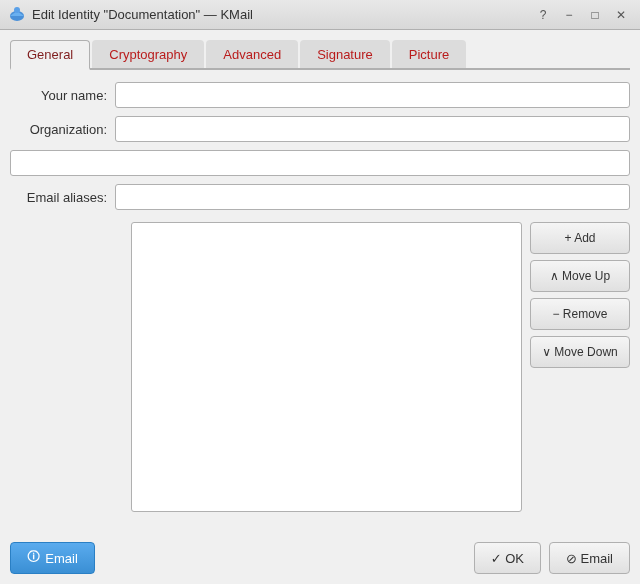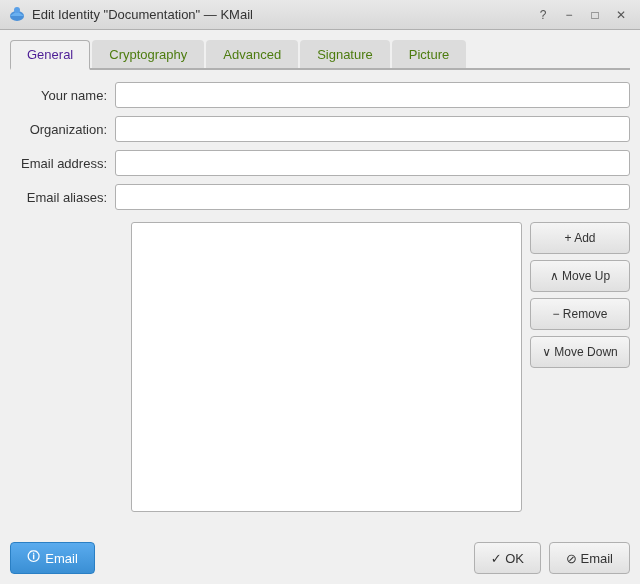--- a/index.html
+++ b/index.html
@@ -72,30 +72,30 @@
       border-bottom: 2px solid #b0b0b0;
       margin-bottom: 12px;
     }
     .tab {
       padding: 6px 16px;
       cursor: pointer;
       border: 1px solid transparent;
       border-bottom: none;
       border-radius: 4px 4px 0 0;
       font-size: 13px;
-      color: #4d7c0f;
+      color: #b91c1c;
       background: #dcdcdc;
       margin-right: 2px;
     }
     .tab.active {
       background: #f0f0f0;
       border-color: #b0b0b0;
       border-bottom: 2px solid #f0f0f0;
       margin-bottom: -2px;
-      color: #4c1d95;
+      color: #7f1d1d;
       font-weight: normal;
     }
 
     
     .form-area {
       flex: 1;
       display: flex;
       flex-direction: column;
       gap: 8px;
     }
@@ -257,21 +257,20 @@
       <label class="form-label">Your name:</label>
       <input class="form-input" type="text" value="" style="">
     </div>
 
     <div class="form-row">
       <label class="form-label">Organization:</label>
       <input class="form-input" type="text" value="" style="">
     </div>
 
     <div class="form-row">
-      <label class="form-label">Email address:</label>
       <input class="form-input" type="text" value="" style="">
     </div>
 
     <div class="form-row">
       <label class="form-label">Email aliases:</label>
       <input class="form-input" type="text" value="" style="">
     </div>
 
     <div class="aliases-row">
       <div class="aliases-label"></div>

